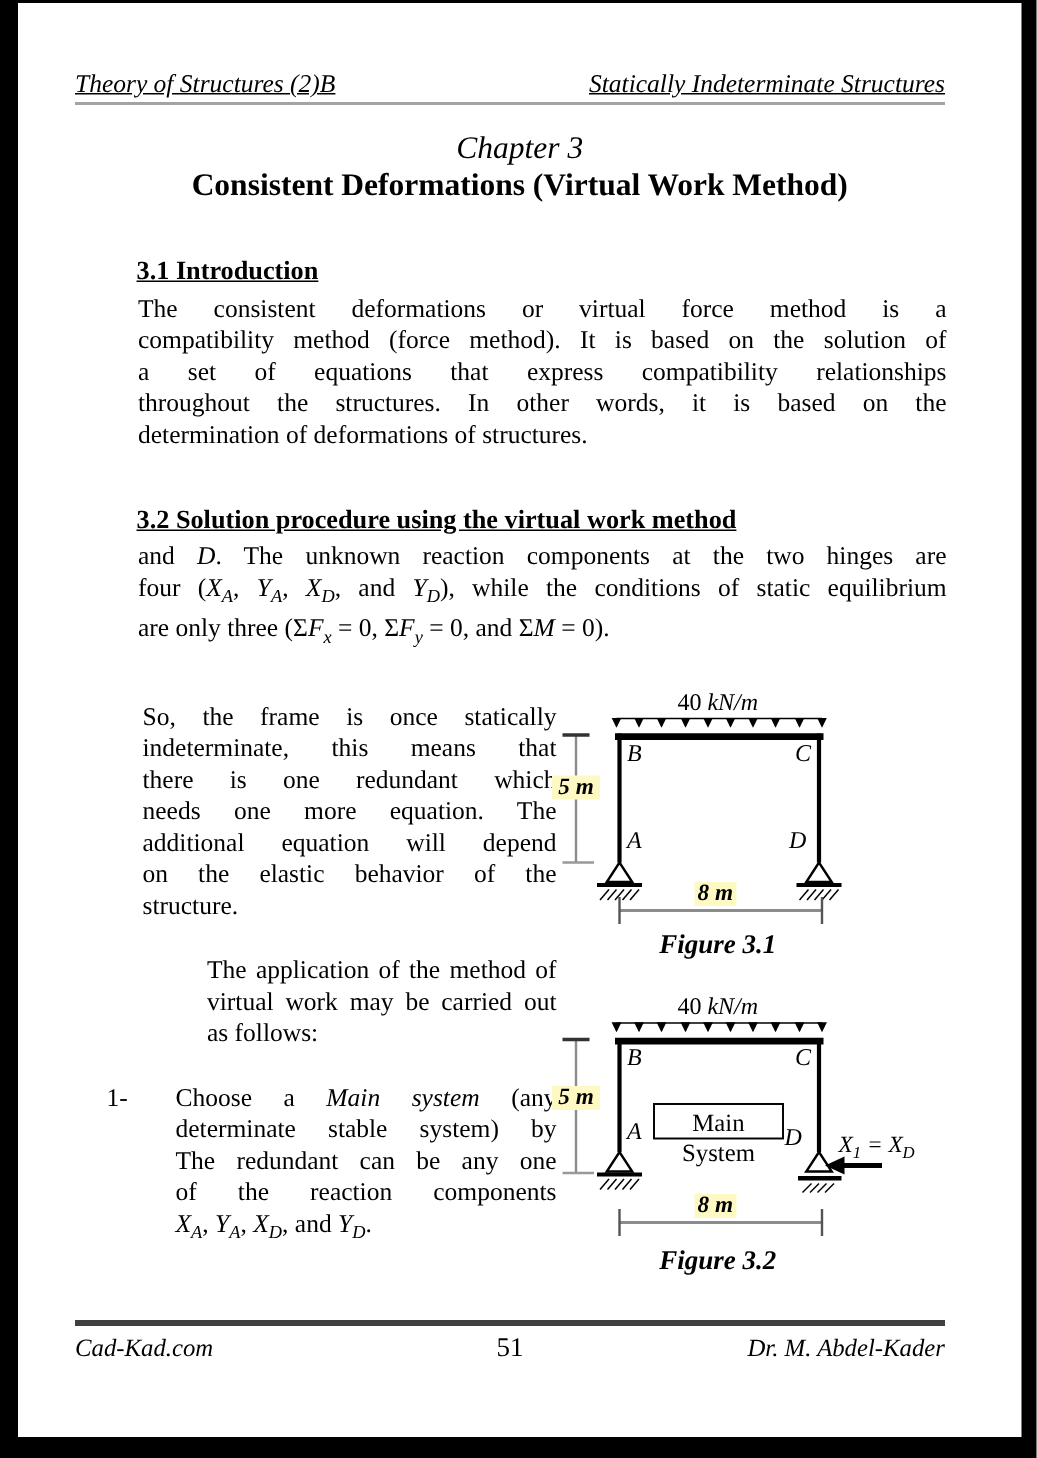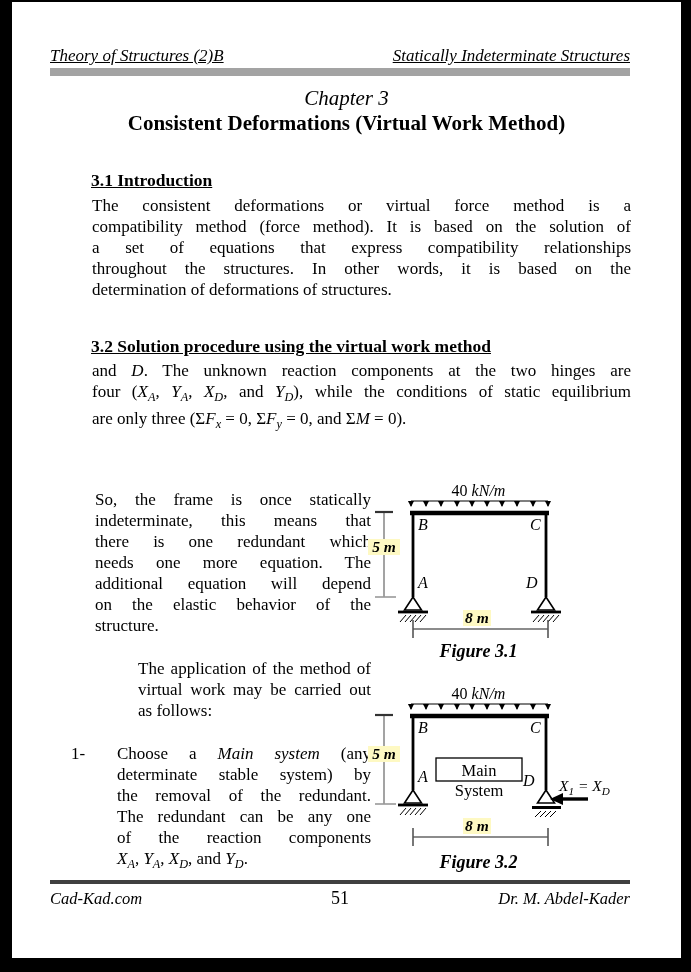--- a/index.html
+++ b/index.html
@@ -4,39 +4,39 @@
 <style>
   html,body{margin:0;padding:0;}
   body{
     width:691px;height:972px;background:#000;position:relative;
     font-family:"Liberation Serif","DejaVu Serif",serif;color:#000;
   }
   .page{position:absolute;left:12px;top:2px;width:669px;height:956px;background:#fff;overflow:hidden;}
 
   
   .header{position:absolute;left:38px;right:51px;top:44px;display:flex;justify-content:space-between;
-          border-bottom:8px solid #a3a3a3;padding-bottom:2px;font-style:italic;font-size:17px;}
+          border-bottom:2px solid #a3a3a3;padding-bottom:2px;font-style:italic;font-size:17px;}
   .header span{text-decoration:underline;}
 
   .chapter{position:absolute;top:84px;left:0;right:0;text-align:center;font-style:italic;font-size:21px;}
   .doc-title{position:absolute;top:109px;left:0;right:0;text-align:center;font-weight:bold;font-size:21px;
              }
 
   .sec-h{position:absolute;left:79px;font-size:17.5px;font-weight:bold;text-decoration:underline;}
   .s1h{top:168px;}
   .s2h{top:334px;}
   .sec-b{position:absolute;left:80px;width:539px;font-size:17px;line-height:21px;}
   .s1b{top:193px;}
   .s2b{top:358px;}
 
   .jline{text-align:justify;text-align-last:justify;}
   .jline.last{text-align-last:left;}
 
   
-  .cols{position:absolute;top:479px;left:83px;right:20px;display:flex;}
+  .cols{position:absolute;top:457px;left:83px;right:20px;display:flex;}
   .col-t{width:296px;font-size:17px;line-height:21px;padding-top:8px;}
   .col-t .p2{margin-top:22px;margin-left:43px;}
   .item{margin-top:22px;display:flex;margin-left:-24px;}
   .item .num{width:46px;flex:none;}
   .item .itxt{flex:1;}
   .col-f{margin-left:0;}
 
   .fig{position:relative;}
   .fig1{width:250px;height:190px;}
   .fig2{width:290px;height:195px;margin-top:13px;}
@@ -101,21 +101,20 @@
       <div class="p2">
         <div class="jline">The application of the method of</div>
         <div class="jline">virtual work may be carried out</div>
         <div class="jline last">as follows:</div>
       </div>
       <div class="item">
         <span class="num">1-</span>
         <span class="itxt">
           <div class="jline">Choose a <i>Main system</i> (any</div>
           <div class="jline">determinate stable system) by</div>
-          <div class="jline">the removal of the redundant.</div>
           <div class="jline">The redundant can be any one</div>
           <div class="jline">of the reaction components</div>
           <div class="jline last"><i>X<sub>A</sub></i>, <i>Y<sub>A</sub></i>, <i>X<sub>D</sub></i>, and <i>Y<sub>D</sub></i>.</div>
         </span>
       </div>
     </div>
 
     <div class="col-f">
 
       <div class="fig fig1">

